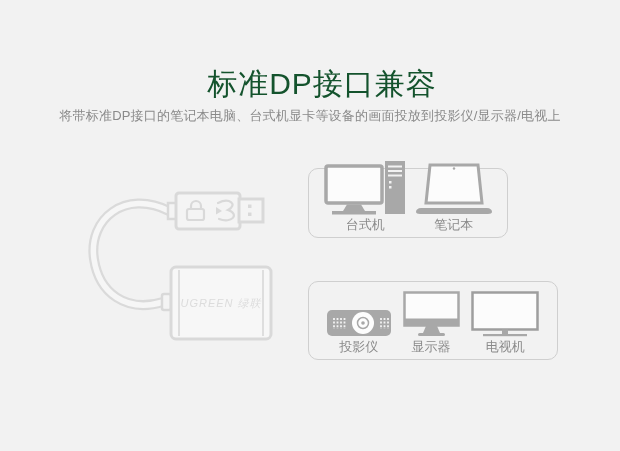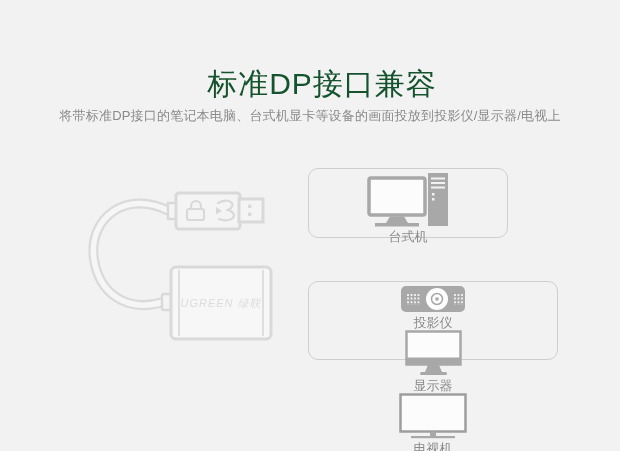--- a/index.html
+++ b/index.html
@@ -23,21 +23,21 @@
     margin:0;text-align:center;
     font-size:13px;font-weight:400;color:#8a8a8a;
     letter-spacing:0.2px;
   }
   .product{
     position:absolute;left:70px;top:183px;width:205px;height:168px;text-decoration:underline;
   }
   .devbox{
     position:absolute;
     border:1px solid #cfcfcf;border-radius:10px;
-    display:flex;flex-direction:column;align-items:stretch;
+    display:flex;flex-direction:row;align-items:stretch;
     justify-content:space-evenly;
     box-sizing:border-box;
     padding:4px 6px 5px 6px;
   }
   .box-sources{left:308px;top:168px;width:200px;height:70px;}
   .box-outputs{left:308px;top:281px;width:250px;height:79px;}
   .device{
     display:flex;flex-direction:column;align-items:center;
     justify-content:flex-end;
   }
@@ -93,20 +93,30 @@
           <rect x="61" y="0" width="20" height="53" fill="#a8a8a8"></rect>
           <rect x="64" y="4.5" width="14" height="2" fill="#f2f2f2"></rect>
           <rect x="64" y="9" width="14" height="2" fill="#f2f2f2"></rect>
           <rect x="64" y="13.5" width="14" height="2" fill="#f2f2f2"></rect>
           <rect x="65" y="20" width="2.5" height="2.5" fill="#f2f2f2"></rect>
           <rect x="65" y="25" width="2.5" height="2.5" fill="#f2f2f2"></rect>
         </svg>
       </span>
       <span class="dlabel">台式机</span>
     </div>
+    <div class="device">
+      <span class="icon">
+        <svg width="76" height="52" viewBox="0 0 76 52" xmlns="http://www.w3.org/2000/svg">
+          <path d="M14,2 L62,2 L66,40 L10,40 Z" fill="#fcfcfc" stroke="#a8a8a8" stroke-width="3"></path>
+          <circle cx="38" cy="5.5" r="1.2" fill="#a8a8a8"></circle>
+          <path d="M5,45 H71 C74,45 76,46.8 76,48.8 C76,50.4 74.5,51 72,51 H4 C1.5,51 0,50.4 0,48.8 C0,46.8 2,45 5,45 Z" fill="#a8a8a8"></path>
+        </svg>
+      </span>
+      <span class="dlabel">笔记本</span>
+    </div>
   </div>
 
   <div class="devbox box-outputs">
     <div class="device">
       <span class="icon">
         <svg width="64" height="27" viewBox="0 0 64 27" xmlns="http://www.w3.org/2000/svg">
           <rect x="0" y="0" width="64" height="26" rx="5" fill="#a8a8a8"></rect>
           <line x1="7" y1="8" x2="7" y2="19" stroke="#f2f2f2" stroke-width="1.8" stroke-dasharray="2,1.6"></line>
           <line x1="10.5" y1="8" x2="10.5" y2="19" stroke="#f2f2f2" stroke-width="1.8" stroke-dasharray="2,1.6"></line>
           <line x1="14" y1="8" x2="14" y2="19" stroke="#f2f2f2" stroke-width="1.8" stroke-dasharray="2,1.6"></line>

